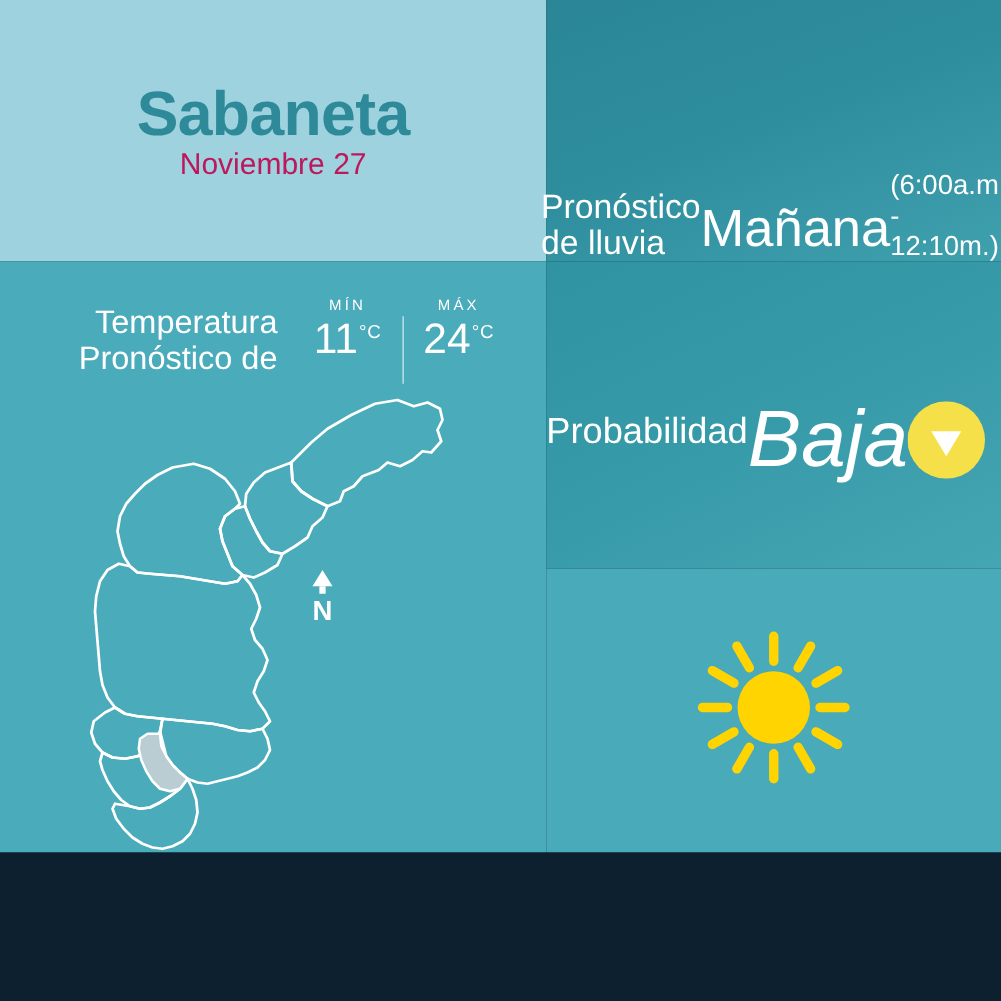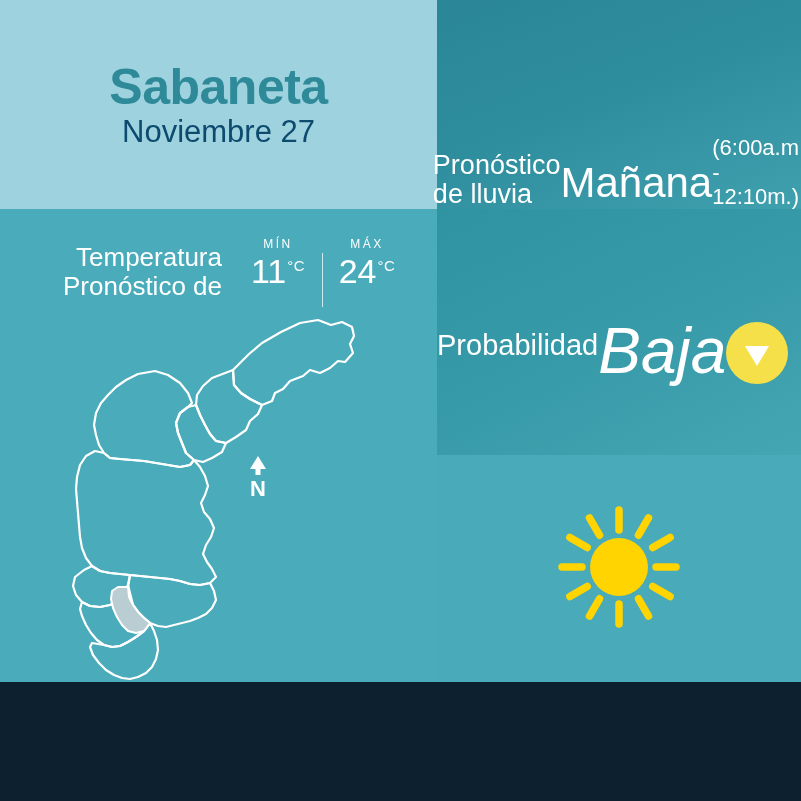--- a/index.html
+++ b/index.html
@@ -15,21 +15,21 @@
 
   .city-head{
     left:0;top:0;width:437px;height:209px;
     background:#9ed2de;
     display:flex;flex-direction:column;align-items:center;justify-content:center;
   }
   .city-name{
     font-size:50px;font-weight:bold;color:#2e8a99;
     letter-spacing:-0.5px;line-height:1;margin:0 0 4px 0;
   }
-  .city-date{font-size:31px;color:#0c4a6e;line-height:1;font-weight:400;text-align:right;}
+  .city-date{font-size:24px;color:#be185d;line-height:1;font-weight:400;text-align:right;}
 
   .temp-panel{
     left:0;top:209px;width:437px;height:473px;
     background:#4aabbb;
   }
   .temp-row{
     position:absolute;left:0;top:18px;width:437px;height:90px;
     display:flex;align-items:center;justify-content:center;
   }
   .temp-label{

